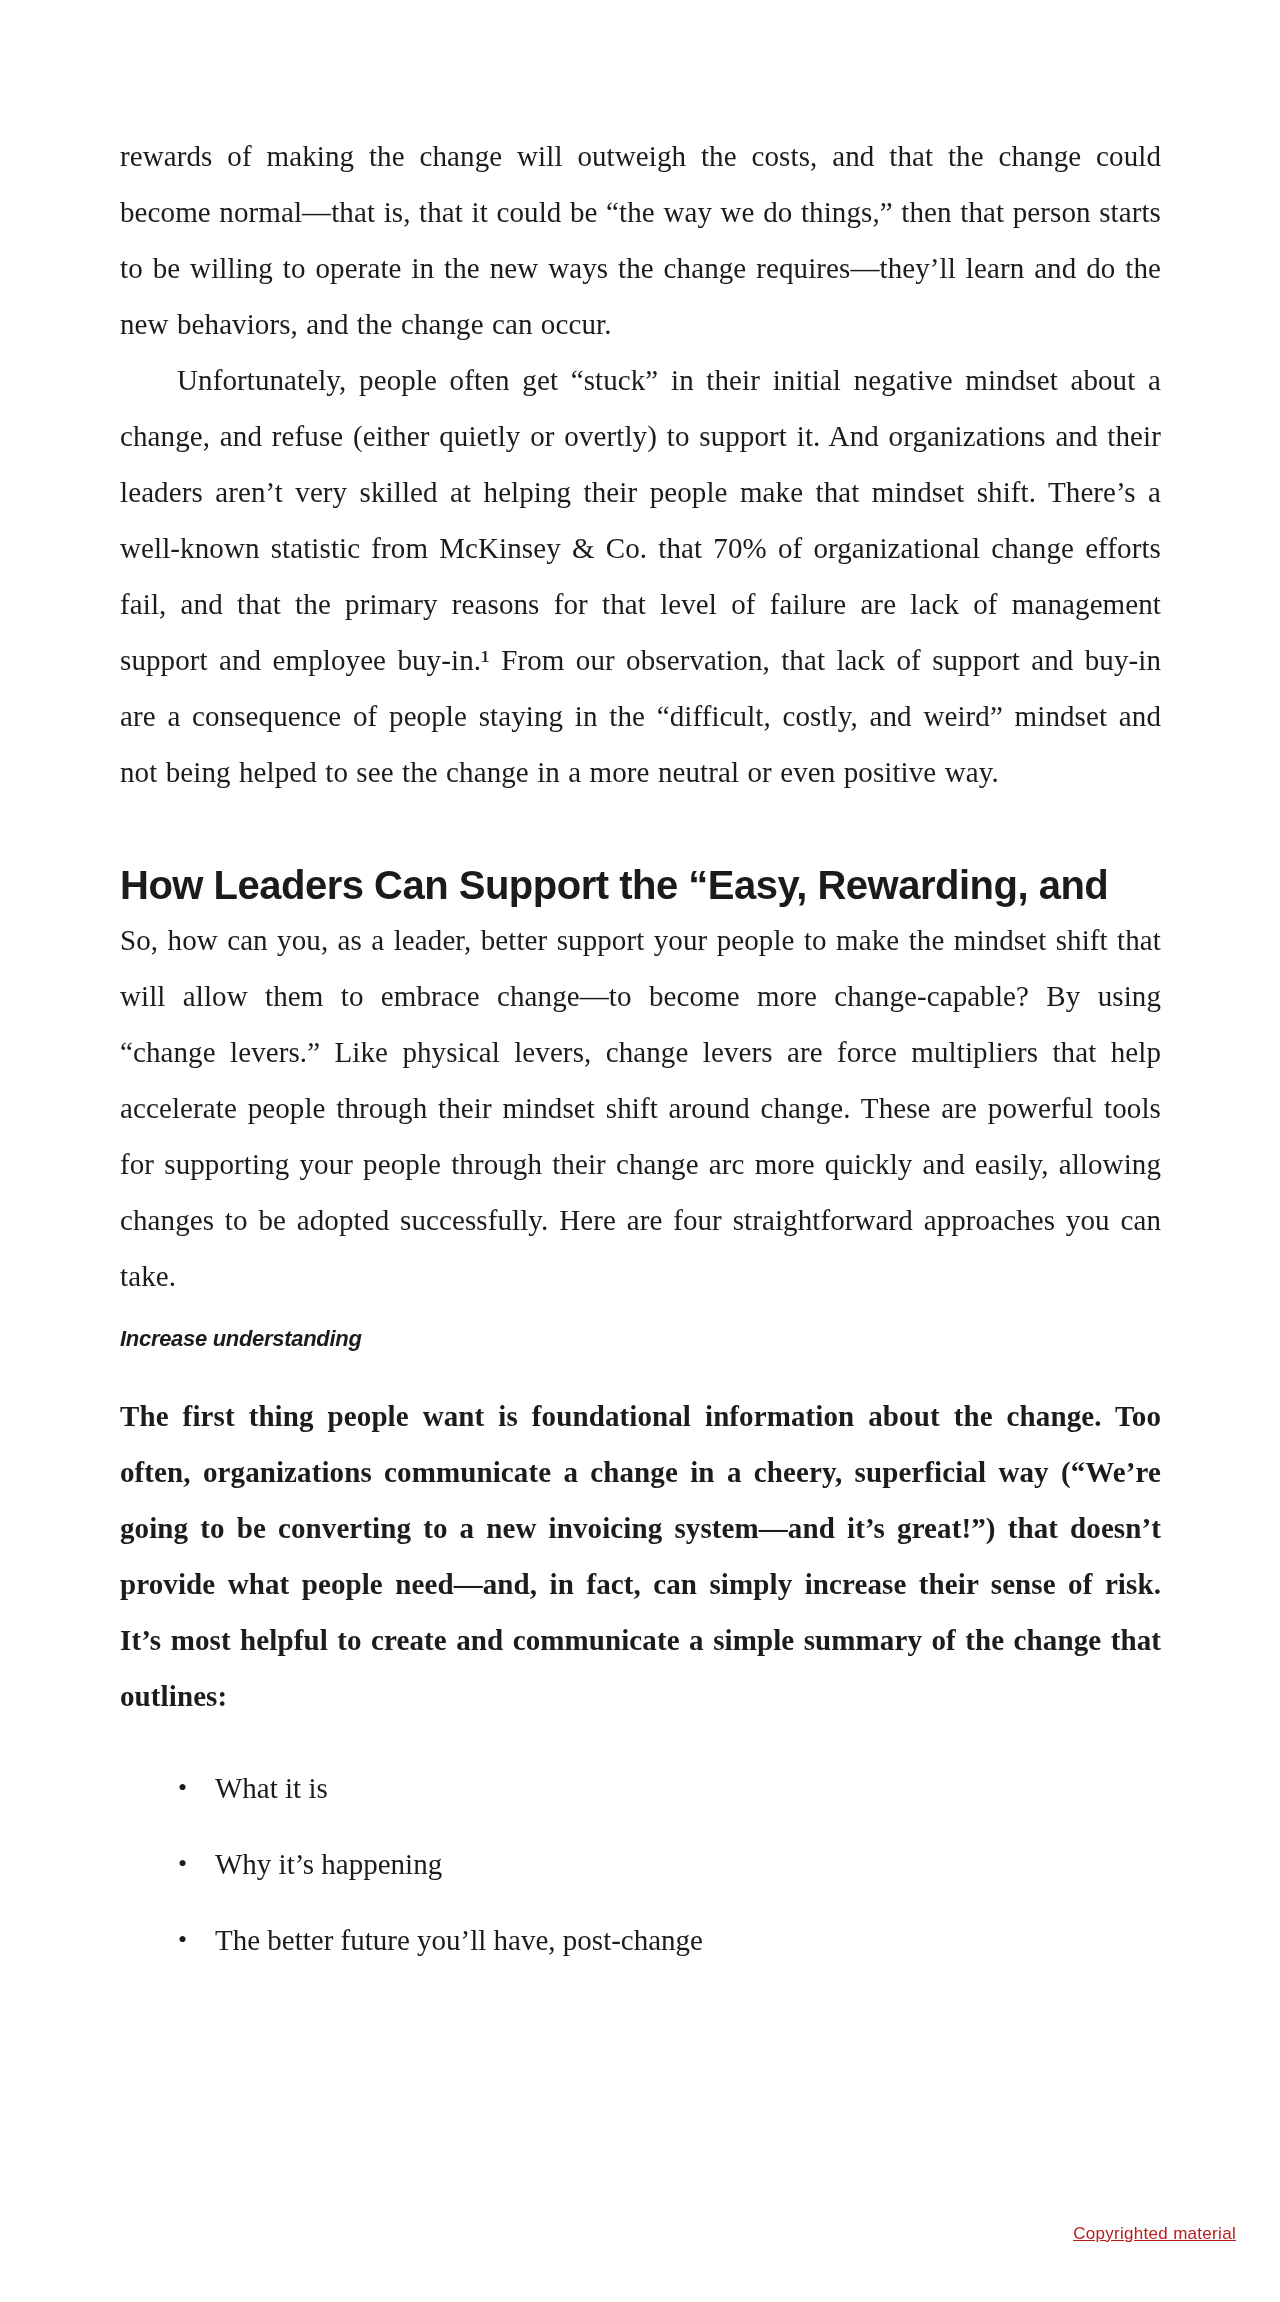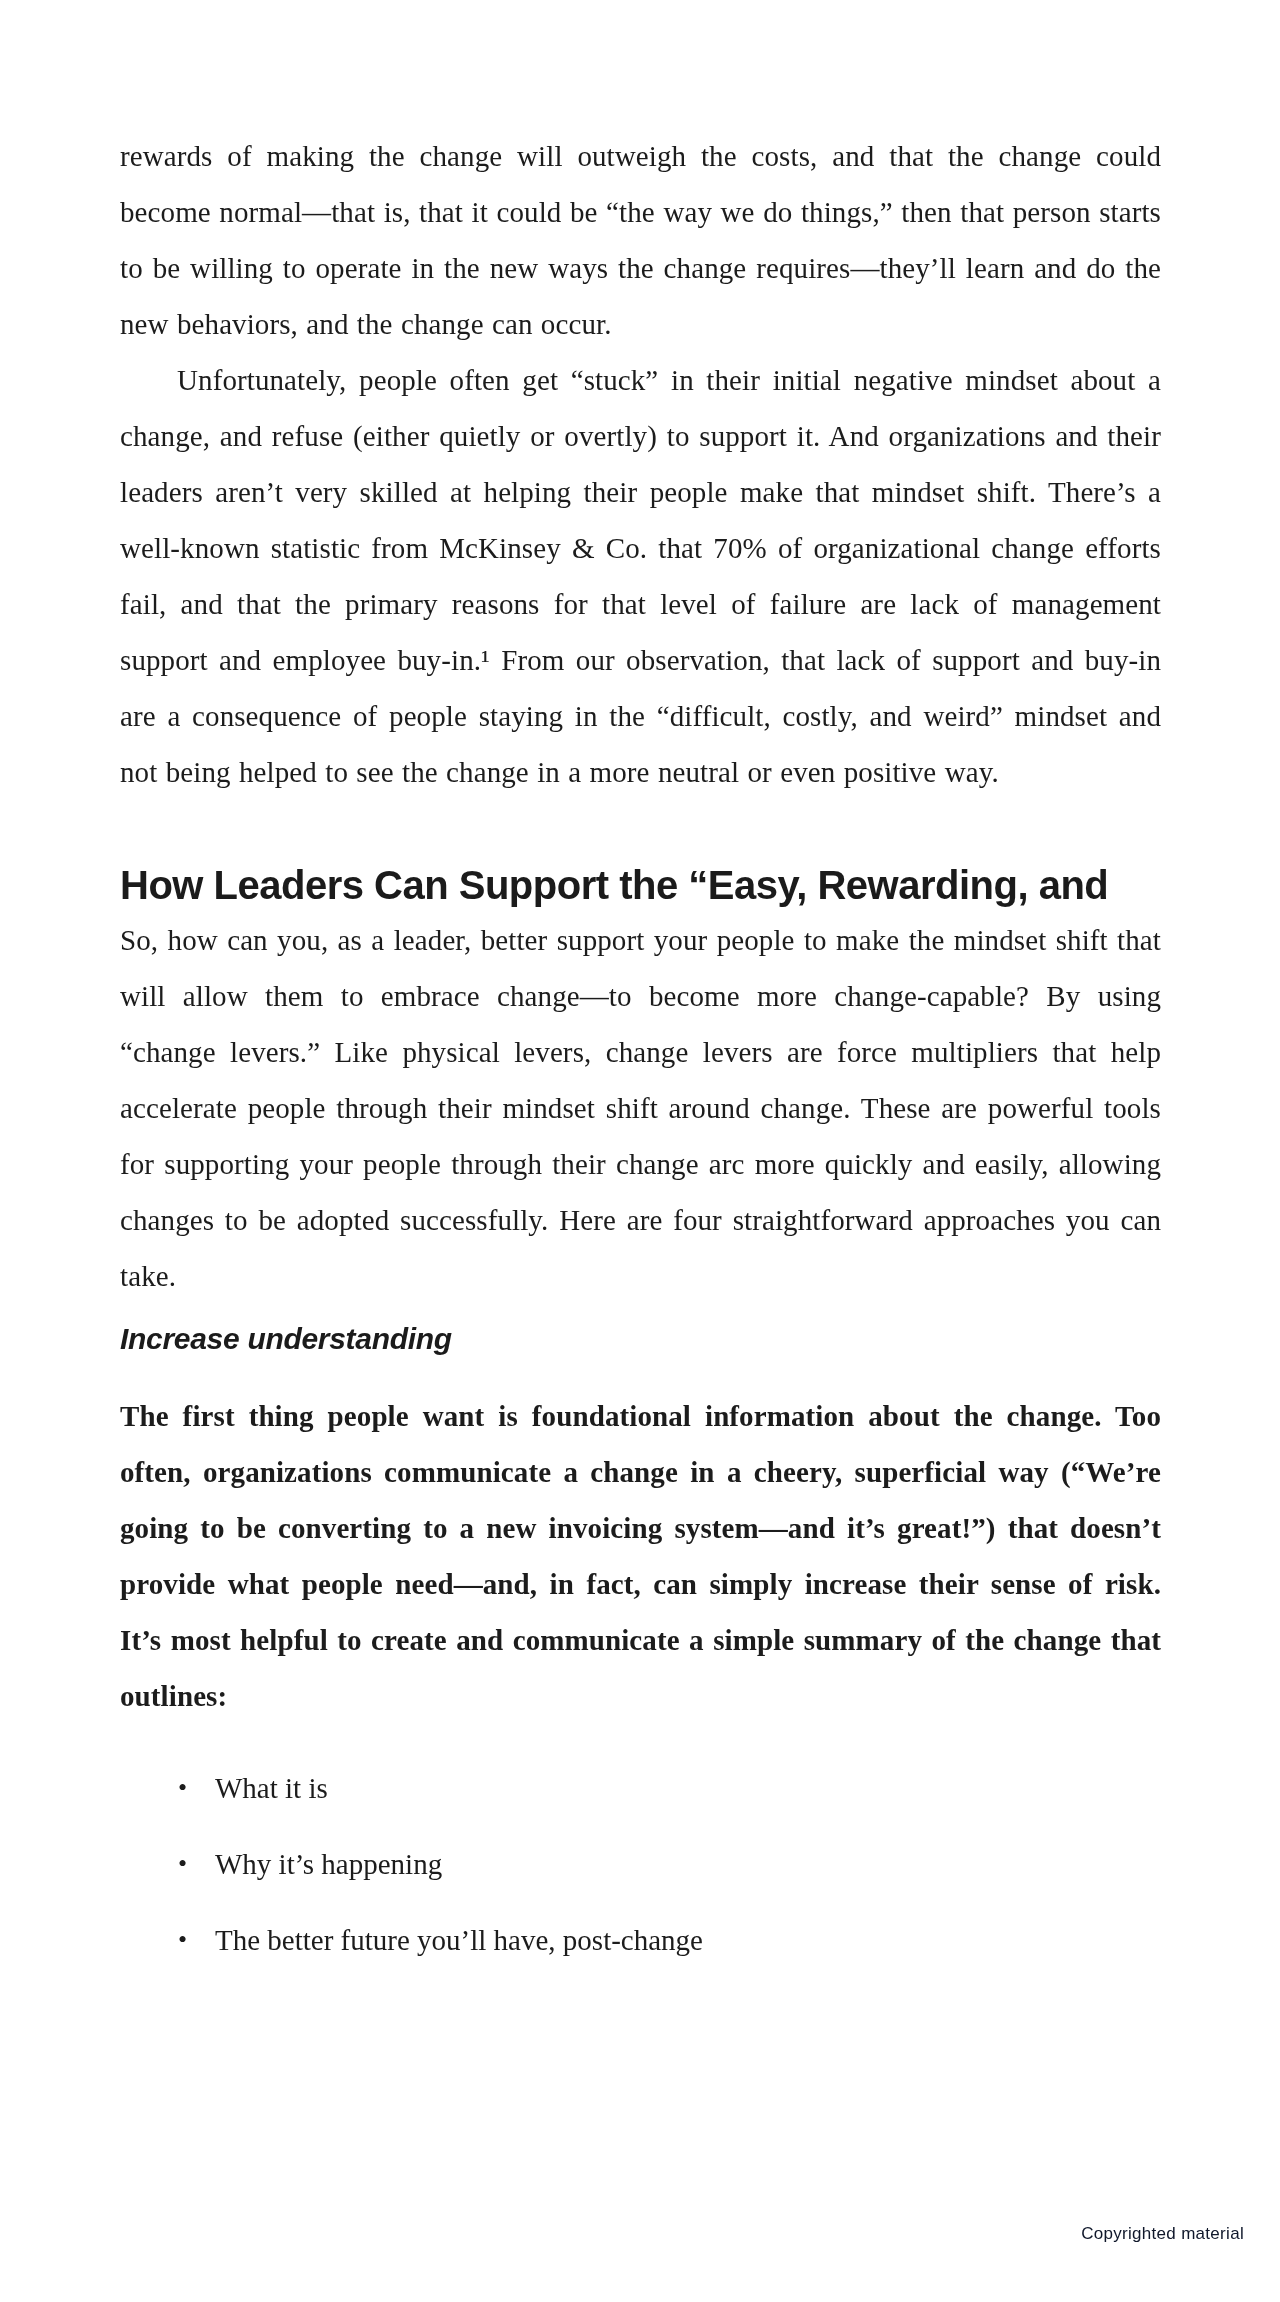--- a/index.html
+++ b/index.html
@@ -44,21 +44,21 @@
     color: #1b1b1b;
   }
   .section-heading .hline {
     display: block;
   }
   .subsection-heading {
     margin: 14px 0 0 0;
     font-family: "Liberation Sans", "DejaVu Sans", sans-serif;
     font-weight: 700;
     font-style: italic;
-    font-size: 30px;
+    font-size: 22px;
     line-height: 42px;
     letter-spacing: -0.3px;
     color: #1b1b1b;
   }
   .para-after-sub {
     margin-top: 28px;
     font-weight: bold;
   }
   .bullet-list {
     list-style: none;
@@ -75,26 +75,27 @@
   .bullet-marker {
     position: absolute;
     left: 58px;
     top: 0;
     font-size: 26px;
     line-height: 56px;
     color: #1c1c1c;
   }
   .watermark {
     position: absolute;
-    right: 36px;
+    right: 44px;
     bottom: 12px;
     font-family: "Liberation Sans", "DejaVu Sans", sans-serif;
     font-size: 17px;
     letter-spacing: 0.3px;
-    color: #0f172a;
+    color: #b91c1c;
+    text-decoration: underline;
   }
 </style>
 </head>
 <body>
 
 <div class="page">
   <main class="content">
 
     <p class="body-para">rewards of making the change will outweigh the costs, and that the change could become normal—that is, that it could be “the way we do things,” then that person starts to be willing to operate in the new ways the change requires—they’ll learn and do the new behaviors, and the change can occur.</p>
 

